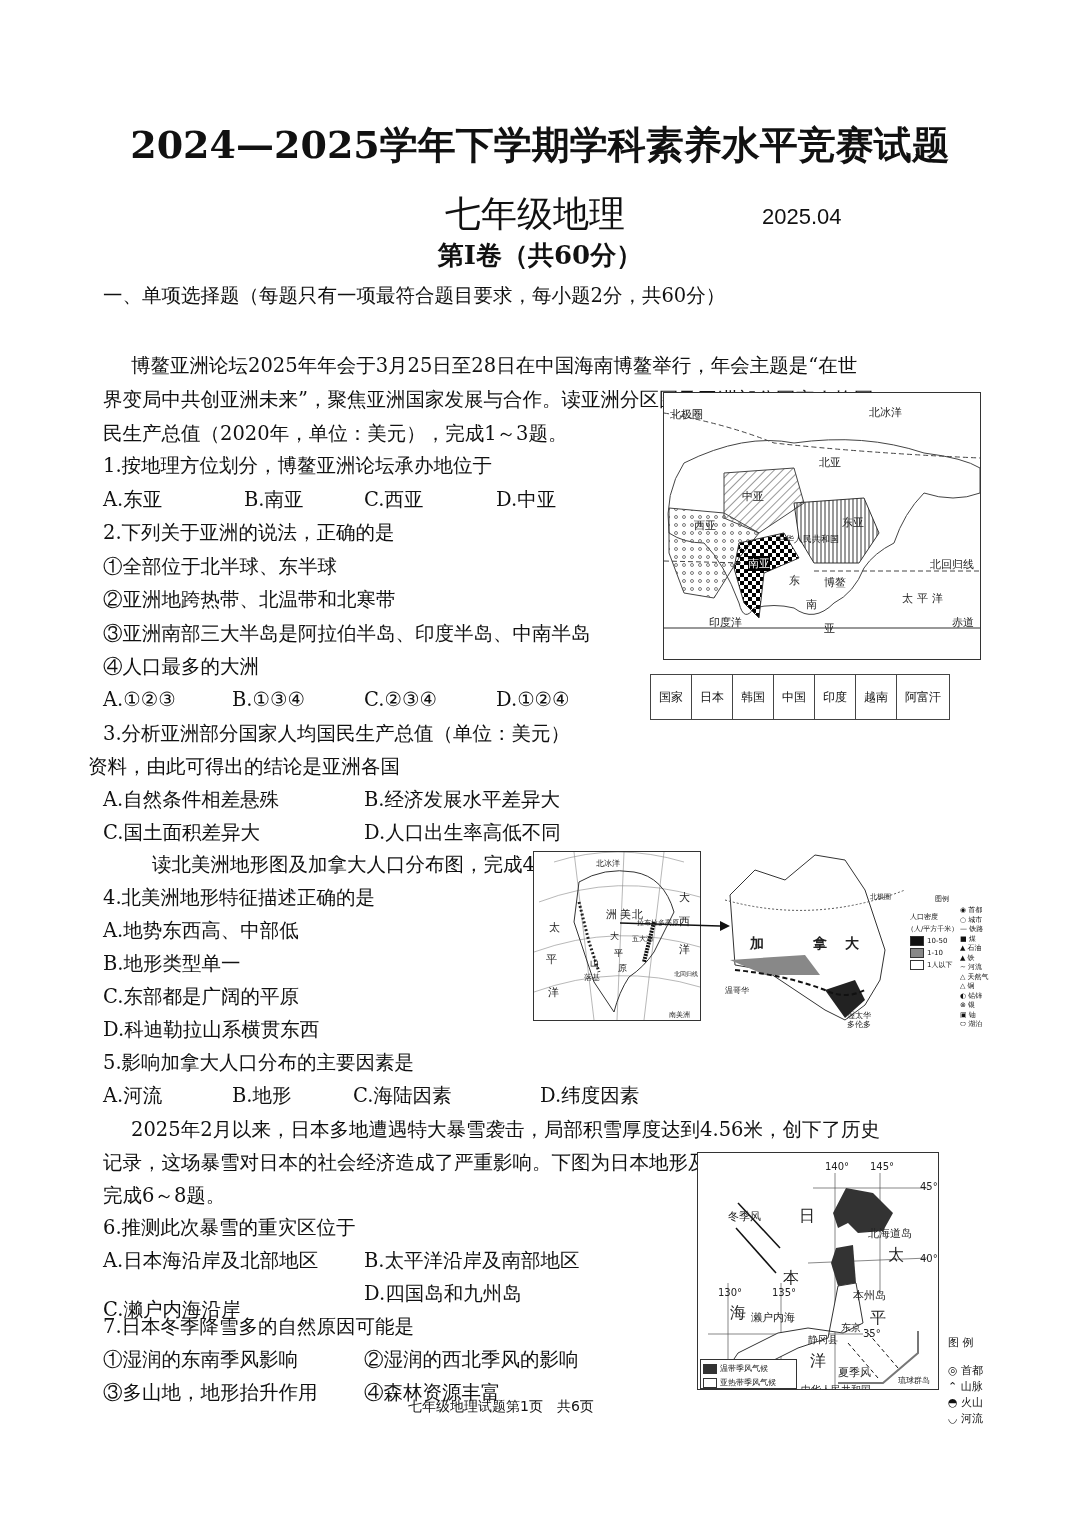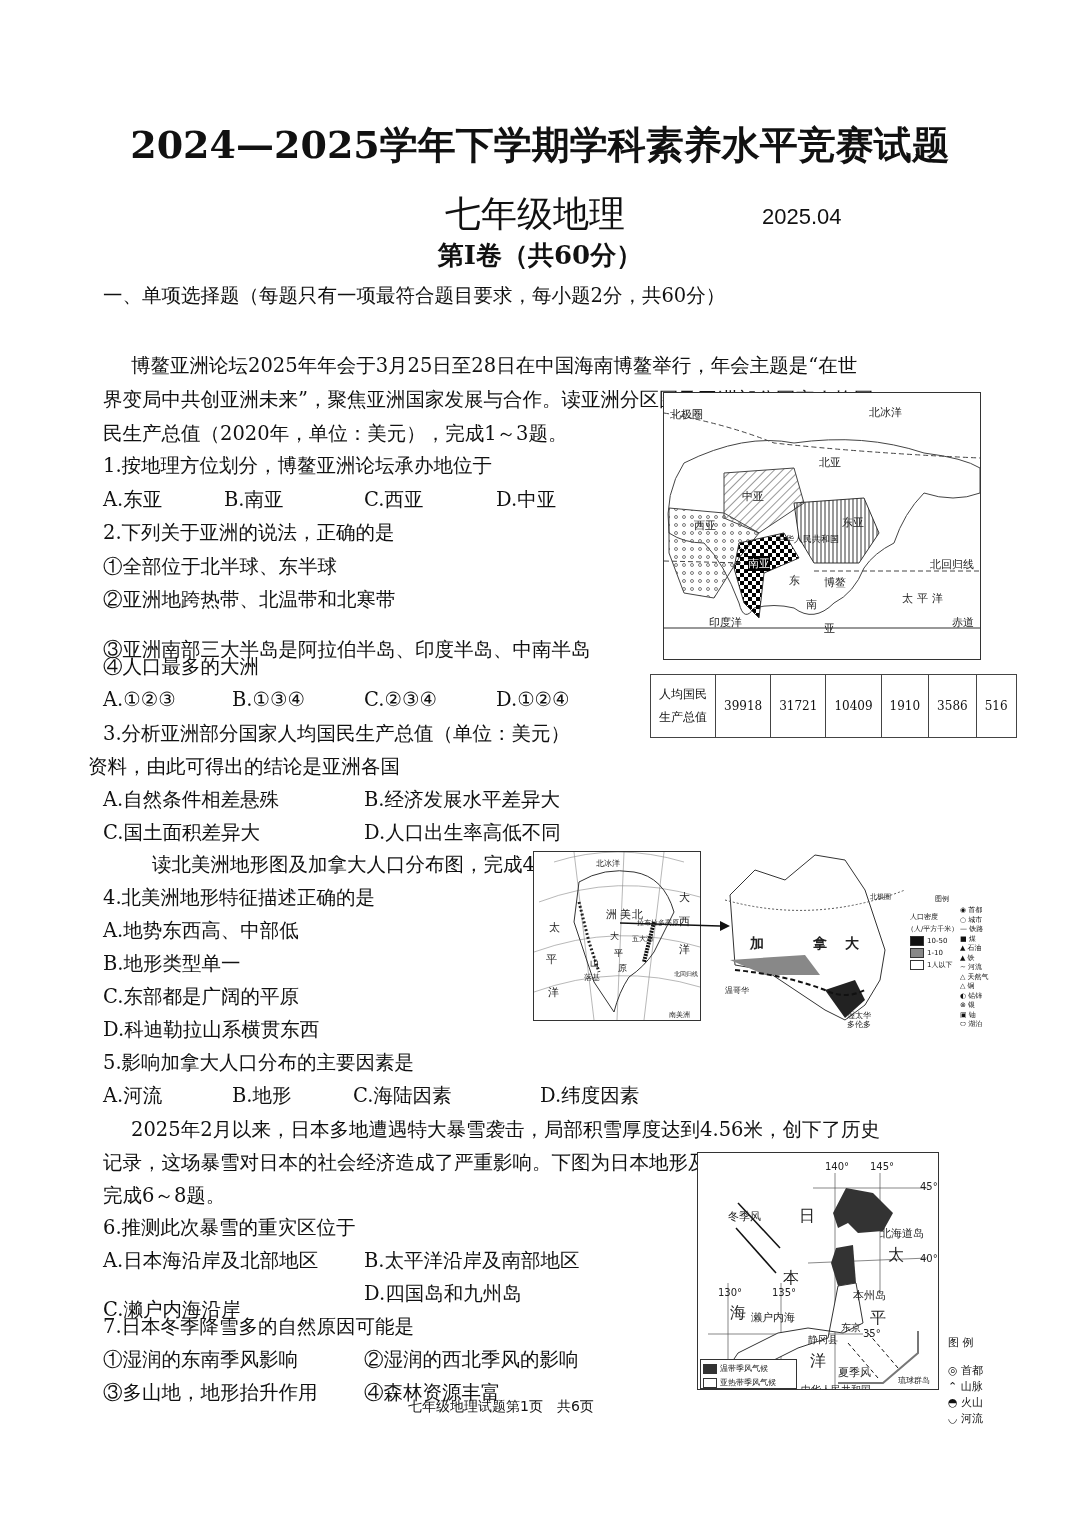--- a/index.html
+++ b/index.html
@@ -30,28 +30,28 @@
 <div class="abs date">2025.04</div>
 <div class="abs part">第Ⅰ卷（共60分）</div>
 <div class="abs section line">一、单项选择题（每题只有一项最符合题目要求，每小题2分，共60分）</div>
 
 <div class="line para" style="left:131px;top:356px;">博鳌亚洲论坛2025年年会于3月25日至28日在中国海南博鳌举行，年会主题是“在世</div>
 <div class="line para" style="left:103px;top:390px;">界变局中共创亚洲未来”，聚焦亚洲国家发展与合作。读亚洲分区图及亚洲部分国家人均国</div>
 <div class="line para" style="left:103px;top:424px;">民生产总值（2020年，单位：美元），完成1～3题。</div>
 
 <div class="line" style="left:103px;top:456px;">1.按地理方位划分，博鳌亚洲论坛承办地位于</div>
 <div class="opt" style="left:103px;top:490px;">A.东亚</div>
-<div class="opt" style="left:224px;top:490px;">B.南亚</div>
+<div class="opt" style="left:244px;top:490px;">B.南亚</div>
 <div class="opt" style="left:364px;top:490px;">C.西亚</div>
 <div class="opt" style="left:496px;top:490px;">D.中亚</div>
 
 <div class="line" style="left:103px;top:523px;">2.下列关于亚洲的说法，正确的是</div>
 <div class="line" style="left:103px;top:557px;">①全部位于北半球、东半球</div>
 <div class="line" style="left:103px;top:590px;">②亚洲地跨热带、北温带和北寒带</div>
-<div class="line" style="left:103px;top:640px;">③亚洲南部三大半岛是阿拉伯半岛、印度半岛、中南半岛</div>
+<div class="line" style="left:103px;top:624px;">③亚洲南部三大半岛是阿拉伯半岛、印度半岛、中南半岛</div>
 <div class="line" style="left:103px;top:657px;">④人口最多的大洲</div>
 <div class="opt" style="left:103px;top:690px;">A.①②③</div>
 <div class="opt" style="left:232px;top:690px;">B.①③④</div>
 <div class="opt" style="left:364px;top:690px;">C.②③④</div>
 <div class="opt" style="left:496px;top:690px;">D.①②④</div>
 
 <div class="line" style="left:103px;top:724px;">3.分析亚洲部分国家人均国民生产总值（单位：美元）</div>
 <div class="line" style="left:88px;top:757px;">资料，由此可得出的结论是亚洲各国</div>
 <div class="opt" style="left:103px;top:790px;">A.自然条件相差悬殊</div>
 <div class="opt" style="left:364px;top:790px;">B.经济发展水平差异大</div>
@@ -128,28 +128,28 @@
   <span class="maplabel" style="left:160px;top:182px;">博鳌</span>
   <span class="maplabel" style="left:142px;top:204px;">南</span>
   <span class="maplabel" style="left:238px;top:198px;letter-spacing:4px;">太平洋</span>
   <span class="maplabel" style="left:45px;top:222px;">印度洋</span>
   <span class="maplabel" style="left:160px;top:228px;">亚</span>
   <span class="maplabel" style="left:288px;top:222px;">赤道</span>
 </div>
 
 <table class="gnp">
   <tbody>
-  <tr class="v">
-    <td style="line-height:1.9;"><span>人均国民</span><br><span>生产总值</span></td>
-    <td>39918</td>
-    <td>31721</td>
-    <td>10409</td>
-    <td>1910</td>
-    <td>3586</td>
-    <td>516</td>
+      <tr class="h">
+    <td>国家</td>
+    <td>日本</td>
+    <td>韩国</td>
+    <td>中国</td>
+    <td>印度</td>
+    <td>越南</td>
+    <td>阿富汗</td>
   </tr>
 </tbody>
   </table>
 
 <div class="map" style="left:533px;top:851px;width:166px;height:168px;">
   <svg width="166" height="168" style="position:absolute;left:0;top:0;">
     <path d="M20,10 Q83,-10 150,10 M5,50 Q83,20 166,45 M0,100 Q83,70 166,95 M0,140 Q83,110 166,135" fill="none" stroke="#888" stroke-width="0.6"></path>
     <path d="M40,0 L60,168 M90,0 L83,168 M130,0 L110,168" fill="none" stroke="#888" stroke-width="0.6"></path>
     <path d="M45,30 Q70,15 100,20 Q130,25 140,60 Q130,80 120,100 Q110,115 95,125 Q85,140 80,160 Q70,145 60,130 Q50,100 40,70 Z" fill="none" stroke="#333"></path>
     <path d="M45,50 L55,90 L65,120" fill="none" stroke="#222" stroke-width="3" stroke-dasharray="2,2"></path>
@@ -244,21 +244,21 @@
   <span class="maplabel" style="left:172px;top:8px;font-size:10px;">145°</span>
   <span class="maplabel" style="left:222px;top:28px;font-size:10px;">45°</span>
   <span class="maplabel" style="left:222px;top:100px;font-size:10px;">40°</span>
   <span class="maplabel" style="left:165px;top:175px;font-size:10px;">35°</span>
   <span class="maplabel" style="left:20px;top:134px;font-size:10px;">130°</span>
   <span class="maplabel" style="left:74px;top:134px;font-size:10px;">135°</span>
   <span class="maplabel" style="left:30px;top:56px;">冬季风</span>
   <span class="maplabel" style="left:101px;top:53px;font-size:16px;">日</span>
   <span class="maplabel" style="left:85px;top:115px;font-size:16px;">本</span>
   <span class="maplabel" style="left:32px;top:150px;font-size:16px;">海</span>
-  <span class="maplabel" style="left:182px;top:73px;">北海道岛</span>
+  <span class="maplabel" style="left:170px;top:73px;">北海道岛</span>
   <span class="maplabel" style="left:190px;top:92px;font-size:16px;">太</span>
   <span class="maplabel" style="left:172px;top:155px;font-size:16px;">平</span>
   <span class="maplabel" style="left:112px;top:198px;font-size:16px;">洋</span>
   <span class="maplabel" style="left:155px;top:135px;">本州岛</span>
   <span class="maplabel" style="left:53px;top:157px;">濑户内海</span>
   <span class="maplabel" style="left:143px;top:168px;font-size:10px;">东京</span>
   <span class="maplabel" style="left:110px;top:180px;font-size:10px;">静冈县</span>
   <span class="maplabel" style="left:58px;top:205px;">四国岛</span>
   <span class="maplabel" style="left:36px;top:225px;">九州岛</span>
   <span class="maplabel" style="left:140px;top:212px;">夏季风</span>

